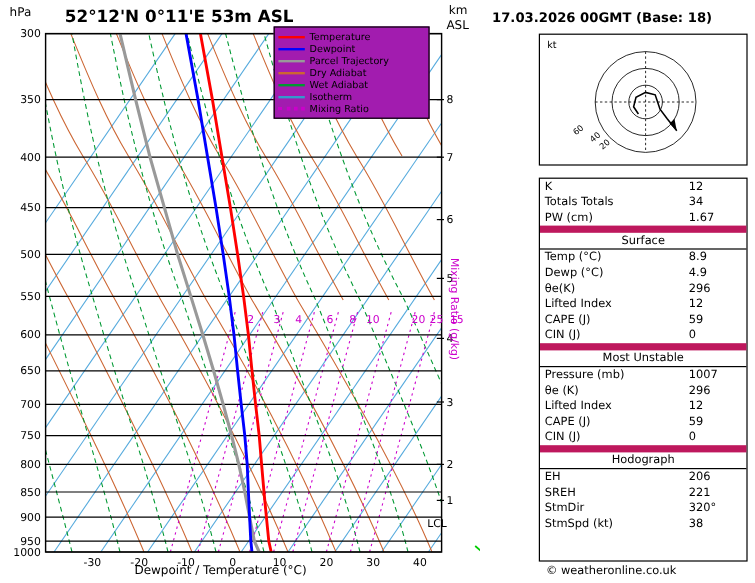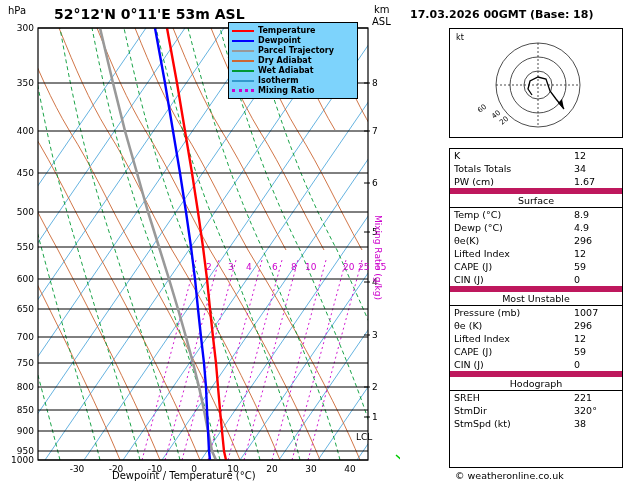--- a/index.html
+++ b/index.html
@@ -8,21 +8,21 @@
   
   #skewt{position:absolute;left:0;top:0;width:400px;height:436px;}
   #skewt-svg{position:absolute;left:0;top:0;}
   .hdr{position:absolute;font-size:10px;color:#000;}
   #hpa-label{left:8px;top:5px;font-size:10px;}
   #title{left:54px;top:6px;font-size:14px;font-weight:bold;}
   #km-label{left:374px;top:4px;font-size:10px;}
   #asl-label{left:372px;top:16px;font-size:10px;}
   #xaxis-title{position:absolute;left:112px;top:470px;font-size:10px;text-align:right;}
   
-  #legend{position:absolute;left:228px;top:22px;width:122px;background:#7dd3fc;border:1px solid #000;padding:2px 3px;font-weight:bold;}
+  #legend{position:absolute;left:228px;top:22px;width:122px;background:#a21caf;border:1px solid #000;padding:2px 3px;}
   #legend .row{display:flex;align-items:center;height:9px;margin:1px 0;}
   #legend .swatch{width:22px;height:0;border-top-width:2px;border-top-style:solid;margin-right:4px;}
   #legend .lbl{font-size:8px;color:#000;line-height:9px;white-space:nowrap;}
   
   #hodo-panel{position:absolute;left:449px;top:28px;width:172px;height:108px;border:1px solid #000;background:#fff;}
   #hodo-svg{position:absolute;left:0;top:0;}
   #date-title{position:absolute;left:410px;top:8px;font-size:11px;font-weight:bold;color:#000;}
   #table-panel{position:absolute;left:449px;top:148px;width:172px;height:318px;border:1px solid #000;background:#fff;font-size:9.5px;}
   table.stats{width:100%;border-collapse:collapse;}
   table.stats td{padding:1px 4px;font-size:9.5px;color:#000;}
@@ -370,20 +370,24 @@
           <td class="val">59</td>
         </tr>
         <tr>
           <td>CIN (J)</td>
           <td class="val">0</td>
         </tr>
         <tr class="section">
           <td colspan="2">Hodograph</td>
         </tr>
         <tr>
+          <td>EH</td>
+          <td class="val">206</td>
+        </tr>
+        <tr>
           <td>SREH</td>
           <td class="val">221</td>
         </tr>
         <tr>
           <td>StmDir</td>
           <td class="val">320°</td>
         </tr>
         <tr>
           <td>StmSpd (kt)</td>
           <td class="val">38</td>

